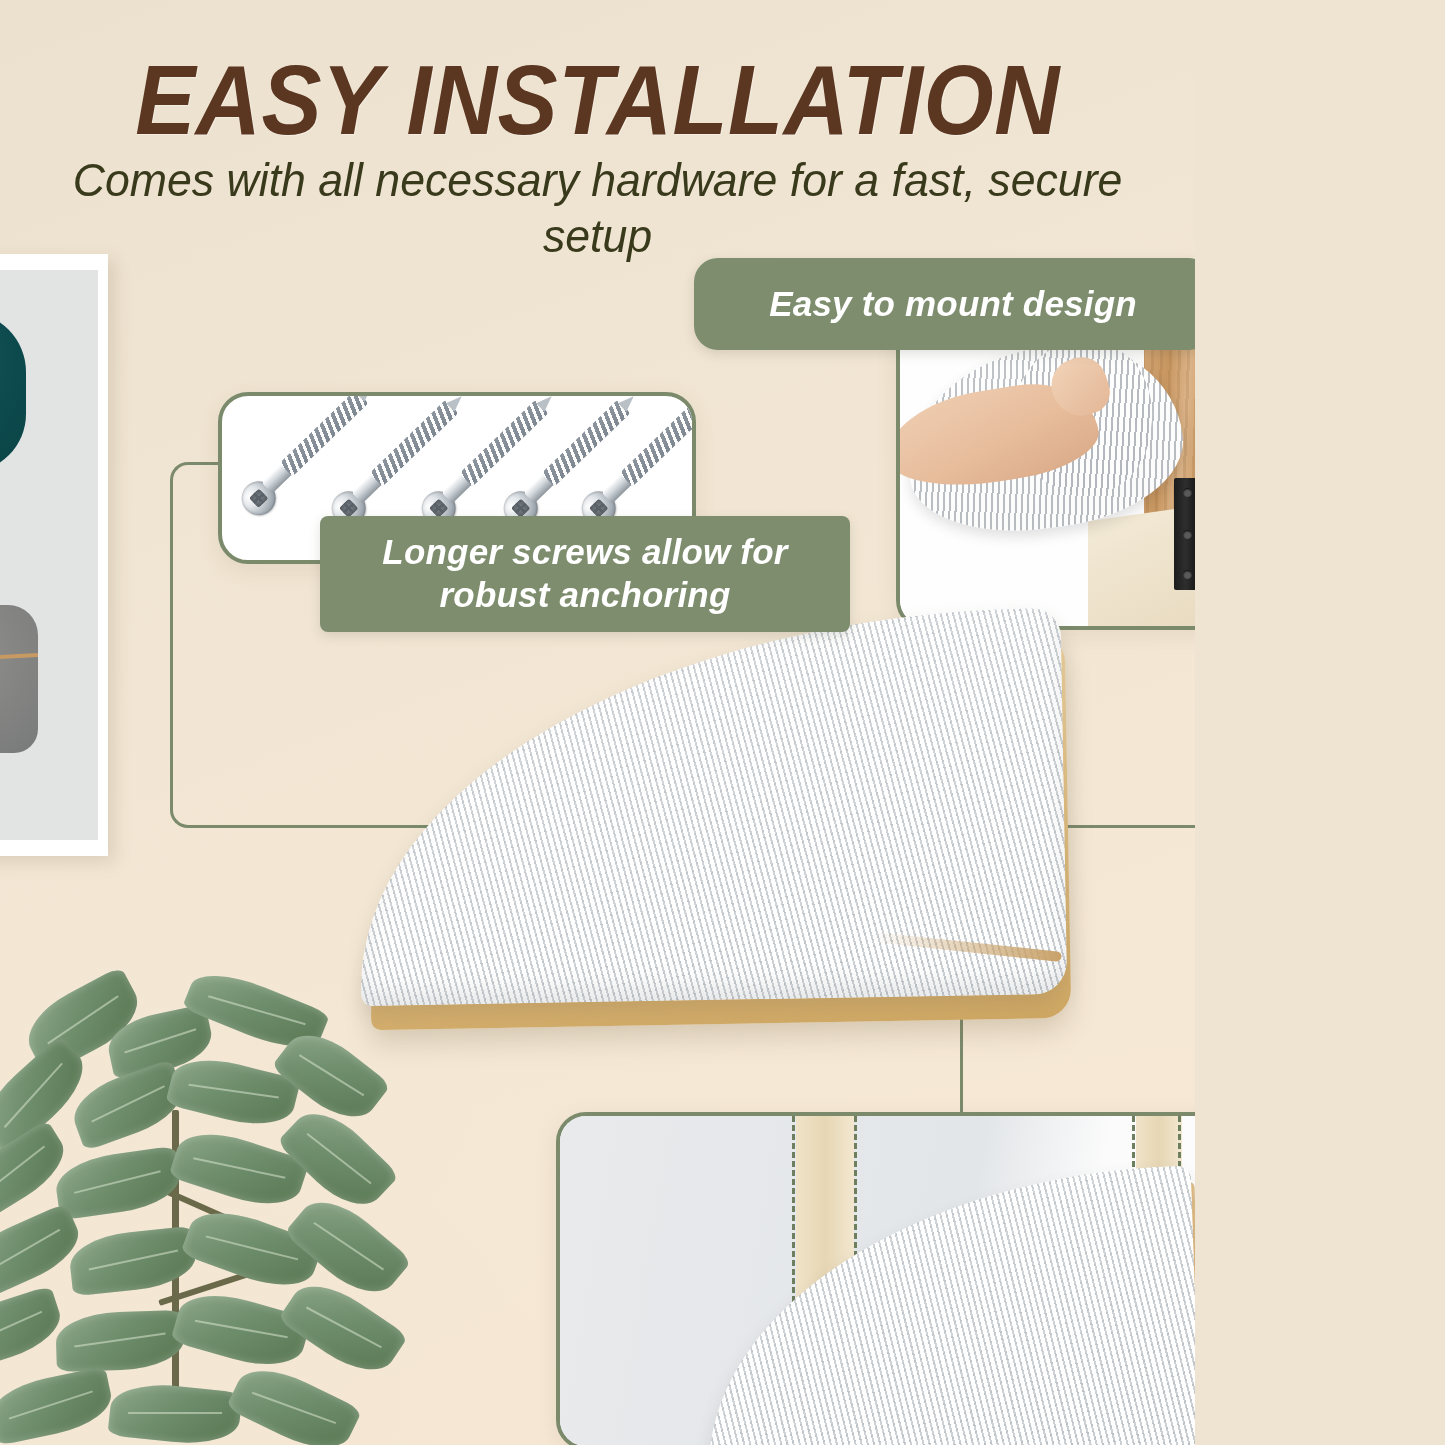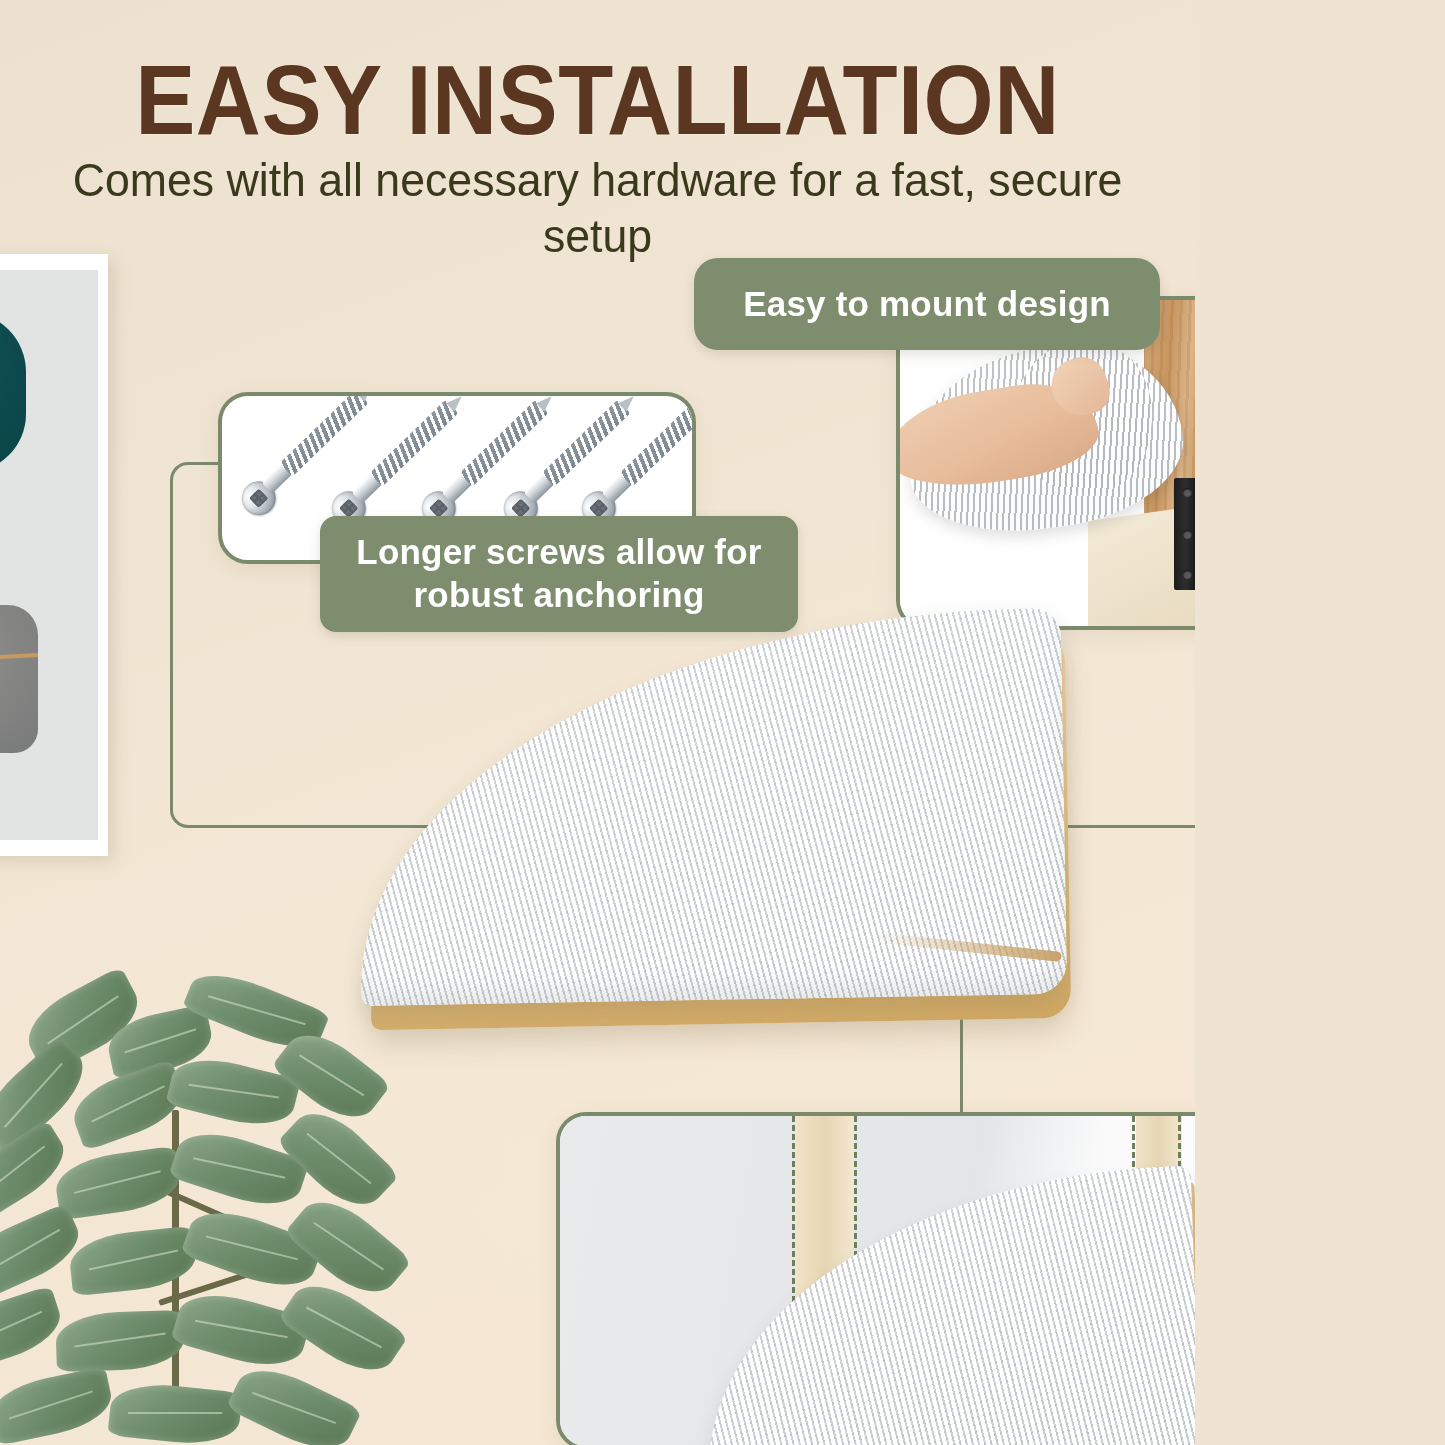--- a/index.html
+++ b/index.html
@@ -7,20 +7,21 @@
     width:1445px;height:1445px;overflow:hidden;
     font-family:"Liberation Sans", sans-serif;
     background:#efe4d2;
   }
   #stage{
     position:relative;width:1195px;height:1445px;overflow:hidden;
     background:
       radial-gradient(ellipse 1100px 700px at 88% 100%, #f7e7d3 0%, rgba(247,231,211,0) 62%),
       radial-gradient(ellipse 900px 600px at 6% 96%, #f3e6d2 0%, rgba(243,230,210,0) 65%),
       linear-gradient(160deg,#ece1cf 0%, #f0e5d2 30%, #f4e8d5 62%, #f6e7d3 100%);
+    font-style: italic;
   }
 
   
   .headline{
     position:absolute;left:0;right:0;top:48px;text-align:center;
     font-family:"Liberation Sans Narrow","Liberation Sans",sans-serif;
     font-weight:700;letter-spacing:.5px;
     font-size:98px;line-height:104px;color:#5b3722;
     transform:scaleX(.92);
     text-shadow:1px 1px 0 rgba(255,255,255,.35);
@@ -227,26 +228,26 @@
     content:"";position:absolute;left:14%;top:46%;width:72%;height:2px;
     background:rgba(215,228,205,.55);transform:rotate(-6deg);
   }
   .branch{position:absolute;background:#6a6a4a;border-radius:2px;}
 
   
   .label{
     position:absolute;background:#7d8d6d;color:#ffffff;
     font-weight:700;letter-spacing:.2px;
     display:flex;align-items:center;justify-content:center;text-align:center;
-    border-radius:22px;padding:0 16px;
+    border-radius:22px;padding:0 42px;
     box-shadow:0 4px 12px rgba(90,90,70,.18);
     line-height:1.22;
   }
   #label-mount{left:694px;top:258px;width:434px;height:92px;font-size:35px;border-radius:24px;}
-  #label-screws{left:320px;top:516px;width:446px;height:116px;font-size:35px;border-radius:16px;}
+  #label-screws{left:320px;top:516px;width:446px;height:116px;font-size:35px;border-radius:8px;}
   #label-sturdy{left:436px;top:1034px;width:406px;height:116px;font-size:35px;border-radius:24px;}
 </style>
 </head>
 <body>
 
 <div id="stage">
 
   <div class="headline">EASY INSTALLATION</div>
   <div class="subhead">Comes with all necessary hardware for a fast, secure setup</div>
 

